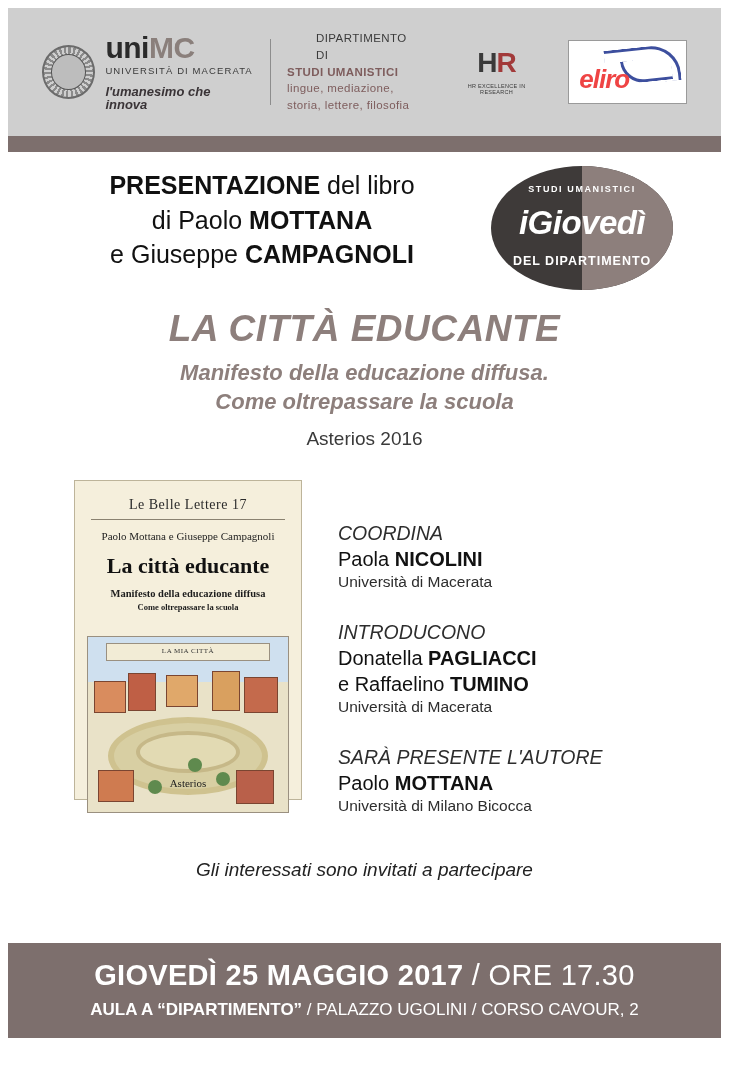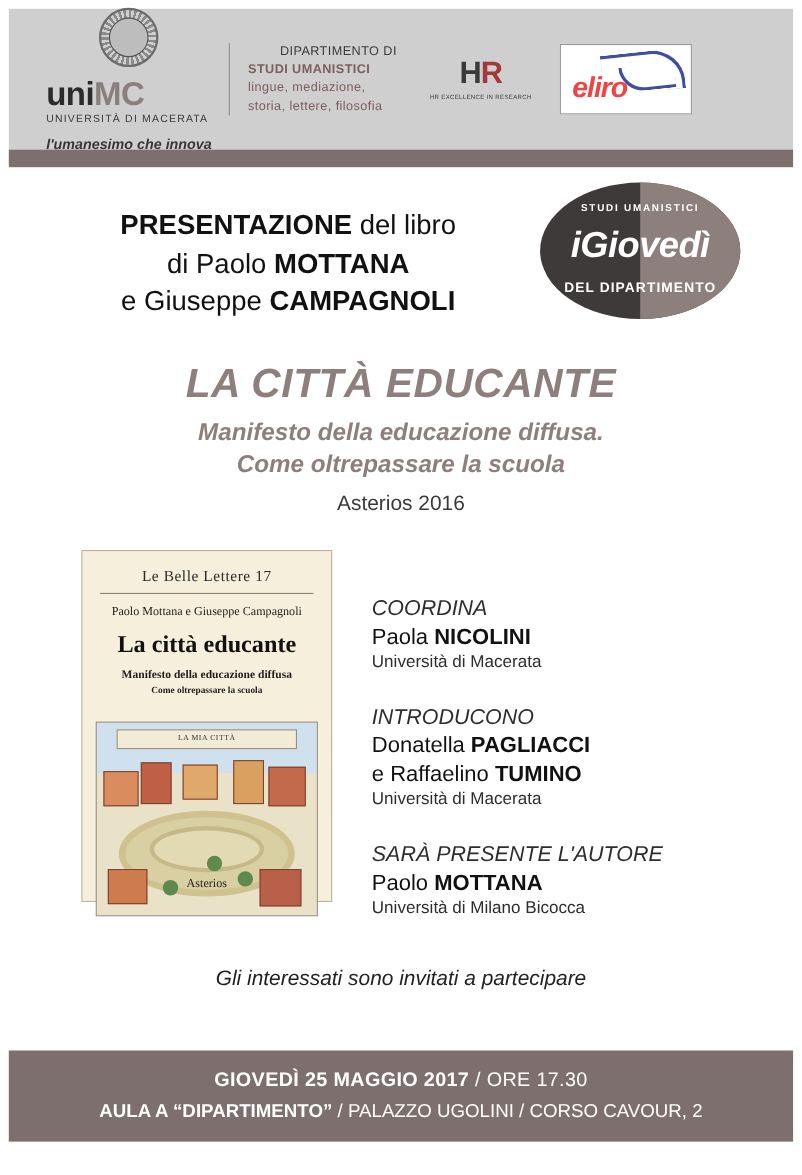--- a/index.html
+++ b/index.html
@@ -37,21 +37,20 @@
     height: 128px;
     display: flex;
     align-items: center;
     padding: 0 34px;
     box-sizing: border-box;
   }
   .logo-unimc {
     display: flex;
     align-items: center;
     gap: 10px;
-    flex-direction: column;
   }
   .seal {
     width: 50px;
     height: 50px;
     border-radius: 50%;
     border: 2px solid #6b6b6b;
     background:
       repeating-conic-gradient(#8b8b8b 0deg 6deg, #cfcfcf 6deg 12deg);
     position: relative;
   }
@@ -169,21 +168,21 @@
   
   .body-area {
     flex: 1;
     position: relative;
     padding: 0 34px;
     box-sizing: border-box;
   }
 
   .pres-row {
     position: relative;
-    padding-top: 36px;
+    padding-top: 16px;
   }
   .pres-text {
     width: 440px;
     text-align: center;
     font-size: 25px;
     line-height: 1.38;
     color: #111;
   }
   .pres-text .b { font-weight: bold; }
 
@@ -411,21 +410,21 @@
   }
 
   
   .footer {
     background: #7d6f6d;
     color: #ffffff;
     text-align: center;
     padding: 16px 0 18px;
   }
   .footer-line1 {
-    font-size: 18px;
+    font-size: 29px;
     letter-spacing: 0.3px;
   }
   .footer-line1 .b { font-weight: bold; }
   .footer-line2 {
     font-size: 17px;
     margin-top: 8px;
   }
   .footer-line2 .b { font-weight: bold; }
   .footer-spacer {
     height: 22px;

